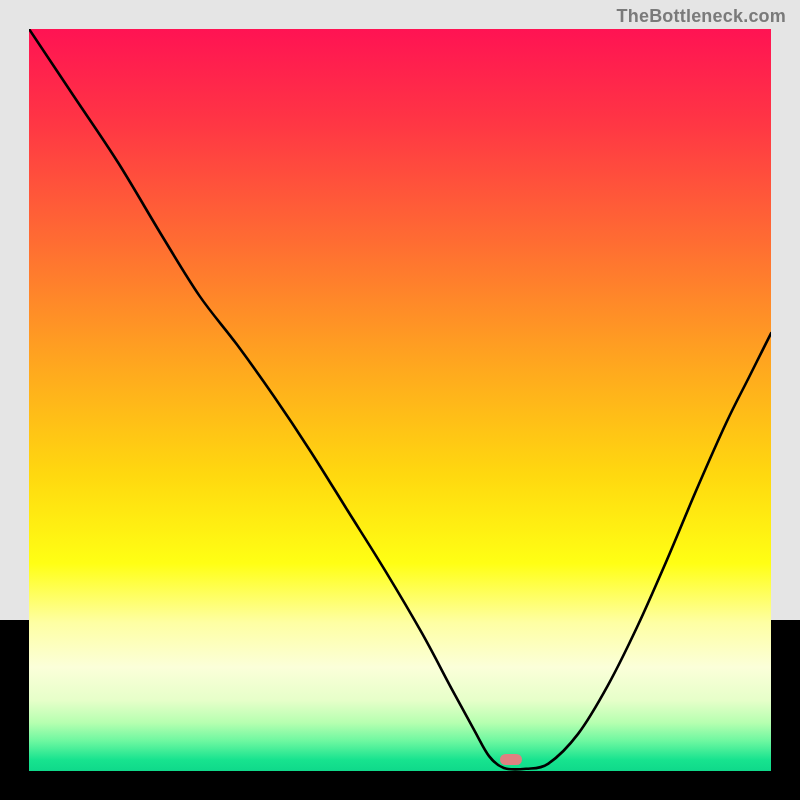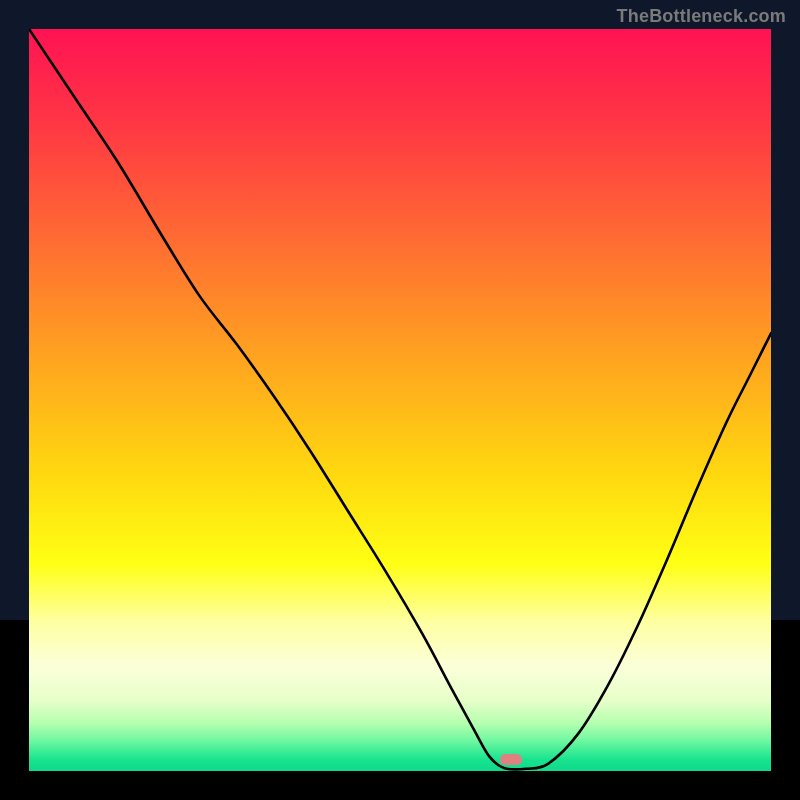--- a/index.html
+++ b/index.html
@@ -8,21 +8,21 @@
     width: 800px;
     height: 800px;
     background: #000;
     overflow: hidden;
     font-family: Arial, Helvetica, sans-serif;
   }
   .stage {
     position: relative;
     width: 800px;
     height: 620px;
-    background: #0f172a;
+    background: #e5e5e5;
   }
   .plot {
     position: absolute;
     box-sizing: border-box;
   }
   .attribution {
     position: absolute;
     top: 6px;
     right: 14px;
     color: #7a7a7a;

